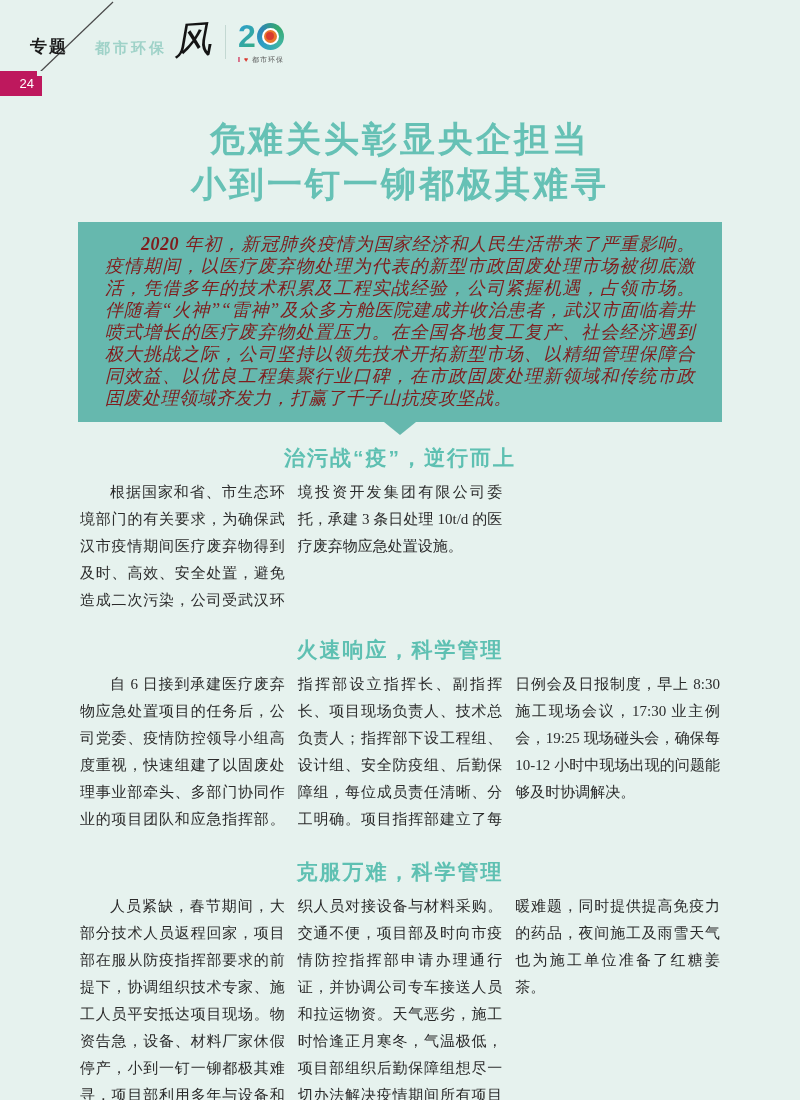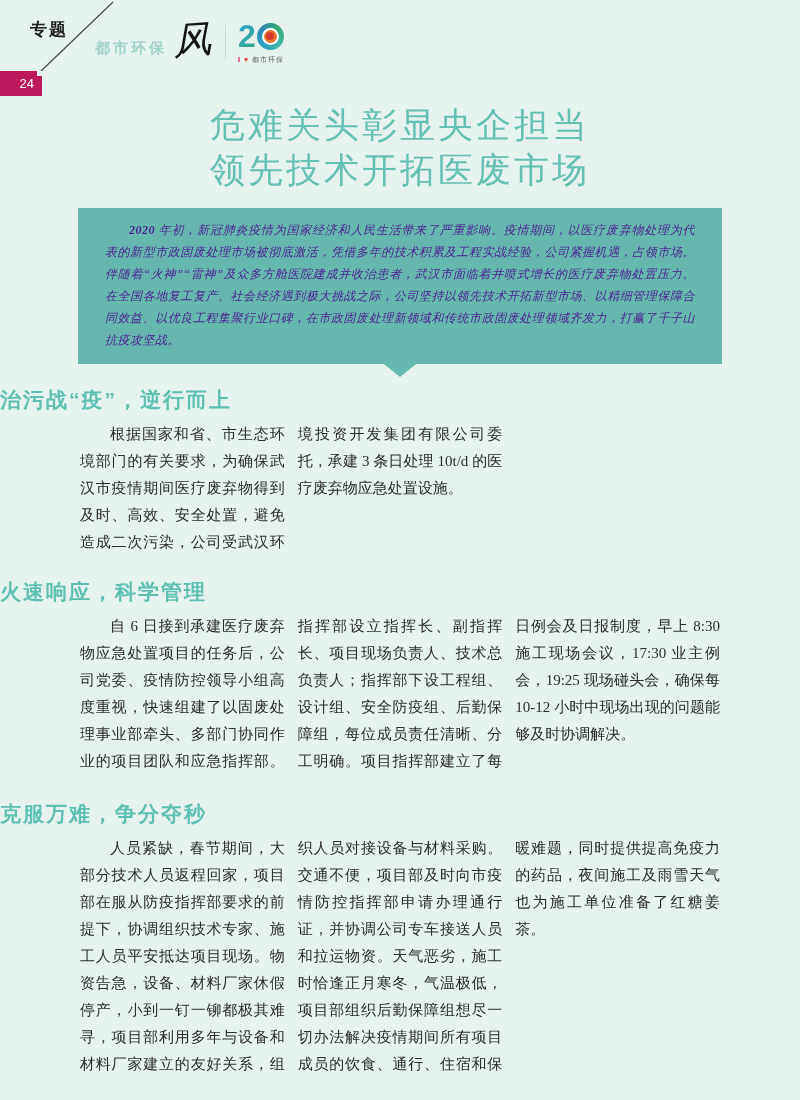--- a/index.html
+++ b/index.html
@@ -7,21 +7,21 @@
   body {
     font-family:"Liberation Serif","DejaVu Serif",serif;
     background:#e6f2ee;
     color:#2b2b2b;
     overflow:hidden;
     position:relative;
   }
   
   .header { position:relative; height:96px; }
   .corner-label {
-    position:absolute; left:30px; top:18px;
+    position:absolute; left:30px; top:35px;
     font-family:"Liberation Sans","DejaVu Sans",sans-serif;
     font-weight:bold; font-size:17px; color:#1c1c1c; letter-spacing:2px;
   }
   .diag-svg { position:absolute; left:0; top:0; }
   .page-badge {
     position:absolute; left:0; top:71px; width:42px; height:25px;
     background:#be185d; color:#ffffff;
     font-family:"Liberation Sans","DejaVu Sans",sans-serif;
     font-size:13px; line-height:25px; text-align:right; padding-right:8px;
   }
@@ -57,41 +57,41 @@
     display:flex; align-items:center; justify-content:center; }
   .anniv-zero .dot   { width:8px; height:8px; border-radius:50%; background:#d93a30; }
   .anniv-tagline {
     font-family:"Liberation Sans","DejaVu Sans",sans-serif;
     font-size:7px; color:#555; margin-top:3px; letter-spacing:1px; white-space:nowrap;
   }
   .anniv-tagline .i { color:#c03; font-weight:bold; }
   .anniv-tagline .heart { color:#d93a30; }
   
   .title {
-    text-align:center; margin-top:6px;
+    text-align:center; margin-top:20px;
     font-family:"Liberation Sans","DejaVu Sans",sans-serif;
-    font-weight:normal; font-size:35px; line-height:45px;
+    font-weight:bold; font-size:35px; line-height:45px;
     color:#66c1b5; letter-spacing:3px;
   }
   
   .intro-box {
     width:644px; margin:16px auto 0; background:#66b8ae;
-    padding:11px 27px 13px; color:#4c1d95;
-    font-style:italic; font-size:12px; line-height:22px;
+    padding:11px 27px 13px; color:#7f1d1d;
+    font-style:italic; font-size:18px; line-height:22px;
     text-align:justify; text-indent:2em; letter-spacing:0.5px;
   }
   .intro-box b { font-style:italic; }
   .intro-pointer {
     width:0; height:0; margin:0 auto;
     border-left:16px solid transparent; border-right:16px solid transparent;
     border-top:13px solid #66b8ae;
   }
   
   .section-heading {
-    margin:9px 0 7px;
+    text-align:center; margin:9px 0 7px;
     font-family:"Liberation Sans","DejaVu Sans",sans-serif;
     font-weight:bold; font-size:21px; line-height:28px;
     color:#5ec0b2; letter-spacing:2px;
   }
   .cols {
     width:640px; margin:0 auto; column-count:3; column-gap:13px; column-fill:auto;
     text-align:justify; font-size:15px; line-height:27px; overflow:hidden;
   }
   .cols p { text-indent:2em; }
   .cols-s1 { height:148px; }
@@ -129,34 +129,34 @@
         <span class="i">I</span>
         <span class="heart">♥</span>
         <span>都市环保</span>
       </div>
     </div>
   </div>
 </div>
 
 <div class="title">
   <div>危难关头彰显央企担当</div>
-  <div>领先技术开拓医废市场</div>
+  <div>小到一钉一铆都极其难寻</div>
 </div>
 
 <div class="intro-box"><b>2020</b><span> 年初，新冠肺炎疫情为国家经济和人民生活带来了严重影响。疫情期间，以医疗废弃物处理为代表的新型市政固废处理市场被彻底激活，凭借多年的技术积累及工程实战经验，公司紧握机遇，占领市场。伴随着“火神”“雷神”及众多方舱医院建成并收治患者，武汉市面临着井喷式增长的医疗废弃物处置压力。在全国各地复工复产、社会经济遇到极大挑战之际，公司坚持以领先技术开拓新型市场、以精细管理保障合同效益、以优良工程集聚行业口碑，在市政固废处理新领域和传统市政固废处理领域齐发力，打赢了千子山抗疫攻坚战。</span></div>
 <div class="intro-pointer"></div>
 
 <div class="section-heading">治污战“疫”，逆行而上</div>
 <div class="cols cols-s1">
   <p>根据国家和省、市生态环境部门的有关要求，为确保武汉市疫情期间医疗废弃物得到及时、高效、安全处置，避免造成二次污染，公司受武汉环境投资开发集团有限公司委托，承建 3 条日处理 10t/d 的医疗废弃物应急处置设施。</p>
 </div>
 
 <div class="section-heading">火速响应，科学管理</div>
 <div class="cols cols-s2">
   <p>自 6 日接到承建医疗废弃物应急处置项目的任务后，公司党委、疫情防控领导小组高度重视，快速组建了以固废处理事业部牵头、多部门协同作业的项目团队和应急指挥部。指挥部设立指挥长、副指挥长、项目现场负责人、技术总负责人；指挥部下设工程组、设计组、安全防疫组、后勤保障组，每位成员责任清晰、分工明确。项目指挥部建立了每日例会及日报制度，早上 8:30 施工现场会议，17:30 业主例会，19:25 现场碰头会，确保每 10-12 小时中现场出现的问题能够及时协调解决。</p>
 
 </div>
 
-<div class="section-heading">克服万难，争分夺秒</div>
+<div class="section-heading">克服万难，科学管理</div>
 <div class="cols cols-s3">
   <p>人员紧缺，春节期间，大部分技术人员返程回家，项目部在服从防疫指挥部要求的前提下，协调组织技术专家、施工人员平安抵达项目现场。物资告急，设备、材料厂家休假停产，小到一钉一铆都极其难寻，项目部利用多年与设备和材料厂家建立的友好关系，组织人员对接设备与材料采购。交通不便，项目部及时向市疫情防控指挥部申请办理通行证，并协调公司专车接送人员和拉运物资。天气恶劣，施工时恰逢正月寒冬，气温极低，项目部组织后勤保障组想尽一切办法解决疫情期间所有项目成员的饮食、通行、住宿和保暖难题，同时提供提高免疫力的药品，夜间施工及雨雪天气也为施工单位准备了红糖姜茶。</p>
 
 </div>
 
 </body></html>

